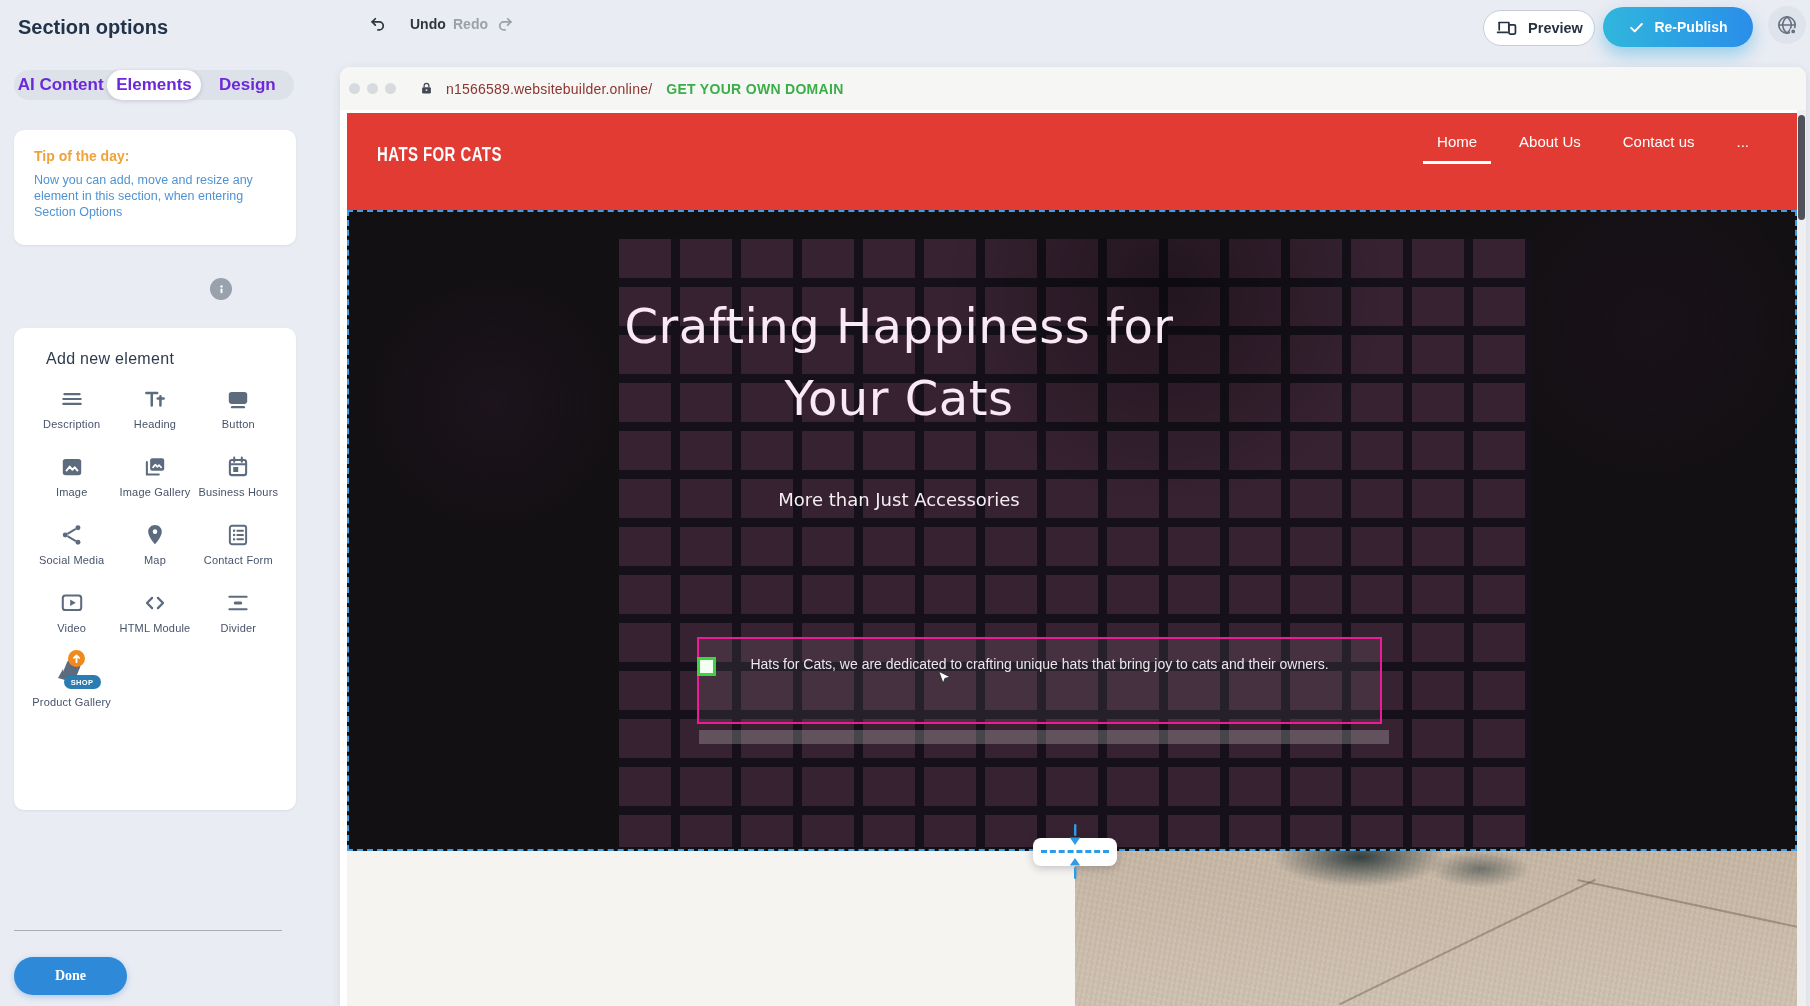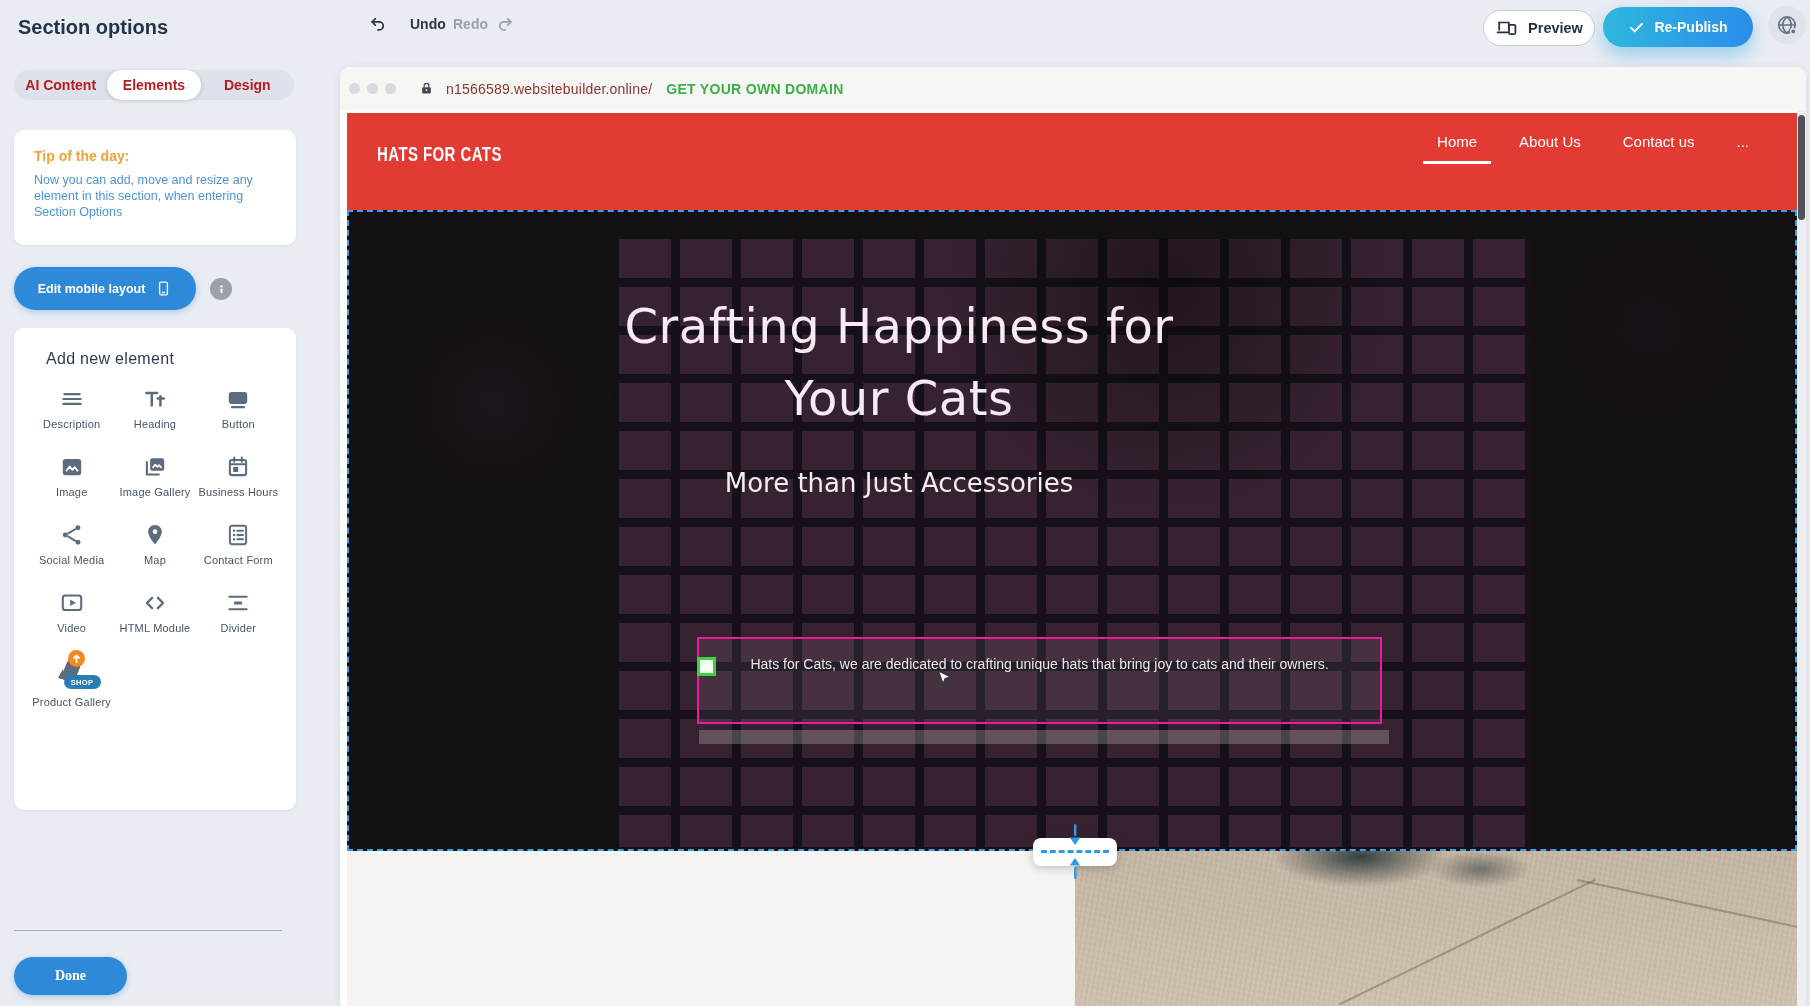--- a/index.html
+++ b/index.html
@@ -5,22 +5,22 @@
   html,body{margin:0;padding:0;}
   .stage{position:relative;width:1810px;height:1006px;background:#eaecf3;overflow:hidden;
          font-family:"Liberation Sans",sans-serif;-webkit-font-smoothing:antialiased;}
   .abs{position:absolute;}
   svg{display:block;}
 
   
   .side-title{left:18px;top:16px;font-size:20px;font-weight:700;color:#22344a;}
   .tabs{left:14px;top:70px;width:280px;height:30px;background:#dde1ea;border-radius:15px;
         display:flex;align-items:stretch;}
-  .tab{flex:1;display:flex;align-items:center;justify-content:center;font-size:14px;
-       font-weight:700;color:#b91c1c;border-radius:15px;cursor:pointer;}
+  .tab{flex:1;display:flex;align-items:center;justify-content:center;font-size:17px;
+       font-weight:700;color:#6d28d9;border-radius:15px;cursor:pointer;}
   .tab.active{background:#fff;box-shadow:0 1px 4px rgba(30,40,60,.18);}
   .card{background:#fff;border-radius:10px;box-shadow:0 1px 3px rgba(30,40,60,.07);}
   .tip-card{left:14px;top:130px;width:282px;height:115px;}
   .tip-title{margin:18px 0 8px 20px;font-size:14px;font-weight:700;color:#f0a23b;}
   .tip-body{margin:0 18px 0 20px;font-size:12.5px;line-height:16px;color:#4e94d4;width:242px;}
   .edit-btn{left:14px;top:267px;width:182px;height:43px;background:#2e89d8;border:none;border-radius:22px;
             display:flex;align-items:center;justify-content:center;gap:10px;cursor:pointer;
             box-shadow:0 2px 6px rgba(46,137,216,.35);}
   .edit-btn span{color:#fff;font-size:12.5px;font-weight:700;}
   .info-dot{left:210px;top:278px;width:22px;height:22px;border-radius:50%;background:#99a1ad;
@@ -86,22 +86,22 @@
         background-image:
           radial-gradient(circle 320px at 60% 8%, rgba(0,0,0,.38), rgba(0,0,0,0) 70%),
           repeating-linear-gradient(to bottom, rgba(0,0,0,0) 0 39px, #151019 39px 48px),
           repeating-linear-gradient(to right, #372231 0 52px, #151019 52px 61px);}
   .hero-h{left:120px;top:86px;width:860px;text-align:center;
           font-family:"DejaVu Sans",sans-serif;font-size:48px;font-weight:400;color:#f8e9f5;
           white-space:nowrap;letter-spacing:.5px;}
   .hero-h2{left:120px;top:158px;width:860px;text-align:center;
            font-family:"DejaVu Sans",sans-serif;font-size:48px;font-weight:400;color:#f8e9f5;
            white-space:nowrap;letter-spacing:.5px;}
-  .hero-sub{left:120px;top:256px;width:860px;text-align:center;
-            font-family:"DejaVu Sans",sans-serif;font-size:26px;color:#f4edf2;white-space:nowrap;}
+  .hero-sub{left:120px;top:277px;width:860px;text-align:center;
+            font-family:"DejaVu Sans",sans-serif;font-size:18px;color:#f4edf2;white-space:nowrap;}
   .desc-box{left:348px;top:425px;width:685px;height:87px;border:2px solid #ec1c96;
             background:rgba(255,255,255,.07);box-sizing:border-box;cursor:pointer;}
   .desc-line{margin:0 10px;text-align:center;font-size:14px;line-height:21px;color:#efe6ec;white-space:nowrap;}
   .desc-line.first{margin-top:15px;}
   .green-handle{left:-2px;top:18px;width:19px;height:19px;background:#f4fff4;
                 border:3px solid #3ed43e;box-sizing:border-box;cursor:grab;}
   .under-strip{left:350px;top:518px;width:690px;height:14px;background:rgba(255,255,255,.22);}
 
   
   .next-section{left:0;top:738px;width:1450px;height:155px;background:#f6f4f1;}
@@ -136,27 +136,20 @@
       <div class="tab">AI Content</div>
       <div class="tab active">Elements</div>
       <div class="tab">Design</div>
     </div>
 
     <div class="abs card tip-card">
       <div class="tip-title">Tip of the day:</div>
       <div class="tip-body">Now you can add, move and resize any element in this section, when entering Section Options</div>
     </div>
 
-    <button class="abs edit-btn">
-      <span>Edit mobile layout</span>
-      <svg width="17" height="19" viewBox="0 0 24 24" fill="none" stroke="#fff" stroke-width="1.9" stroke-linecap="round">
-        <rect x="6.5" y="3" width="11" height="18" rx="2.4"></rect>
-          <path d="M10.5 17.6h3"></path>
-      </svg>
-    </button>
     <div class="abs info-dot">
       <svg width="11" height="11" viewBox="0 0 12 12" fill="#fff">
           <circle cx="6" cy="2.6" r="1.3"></circle>
           <rect x="4.9" y="4.8" width="2.2" height="5.2" rx="1.1"></rect>
         </svg>
     </div>
 
     <div class="abs card add-card">
       <div class="add-title">Add new element</div>
       <div class="el-grid">

